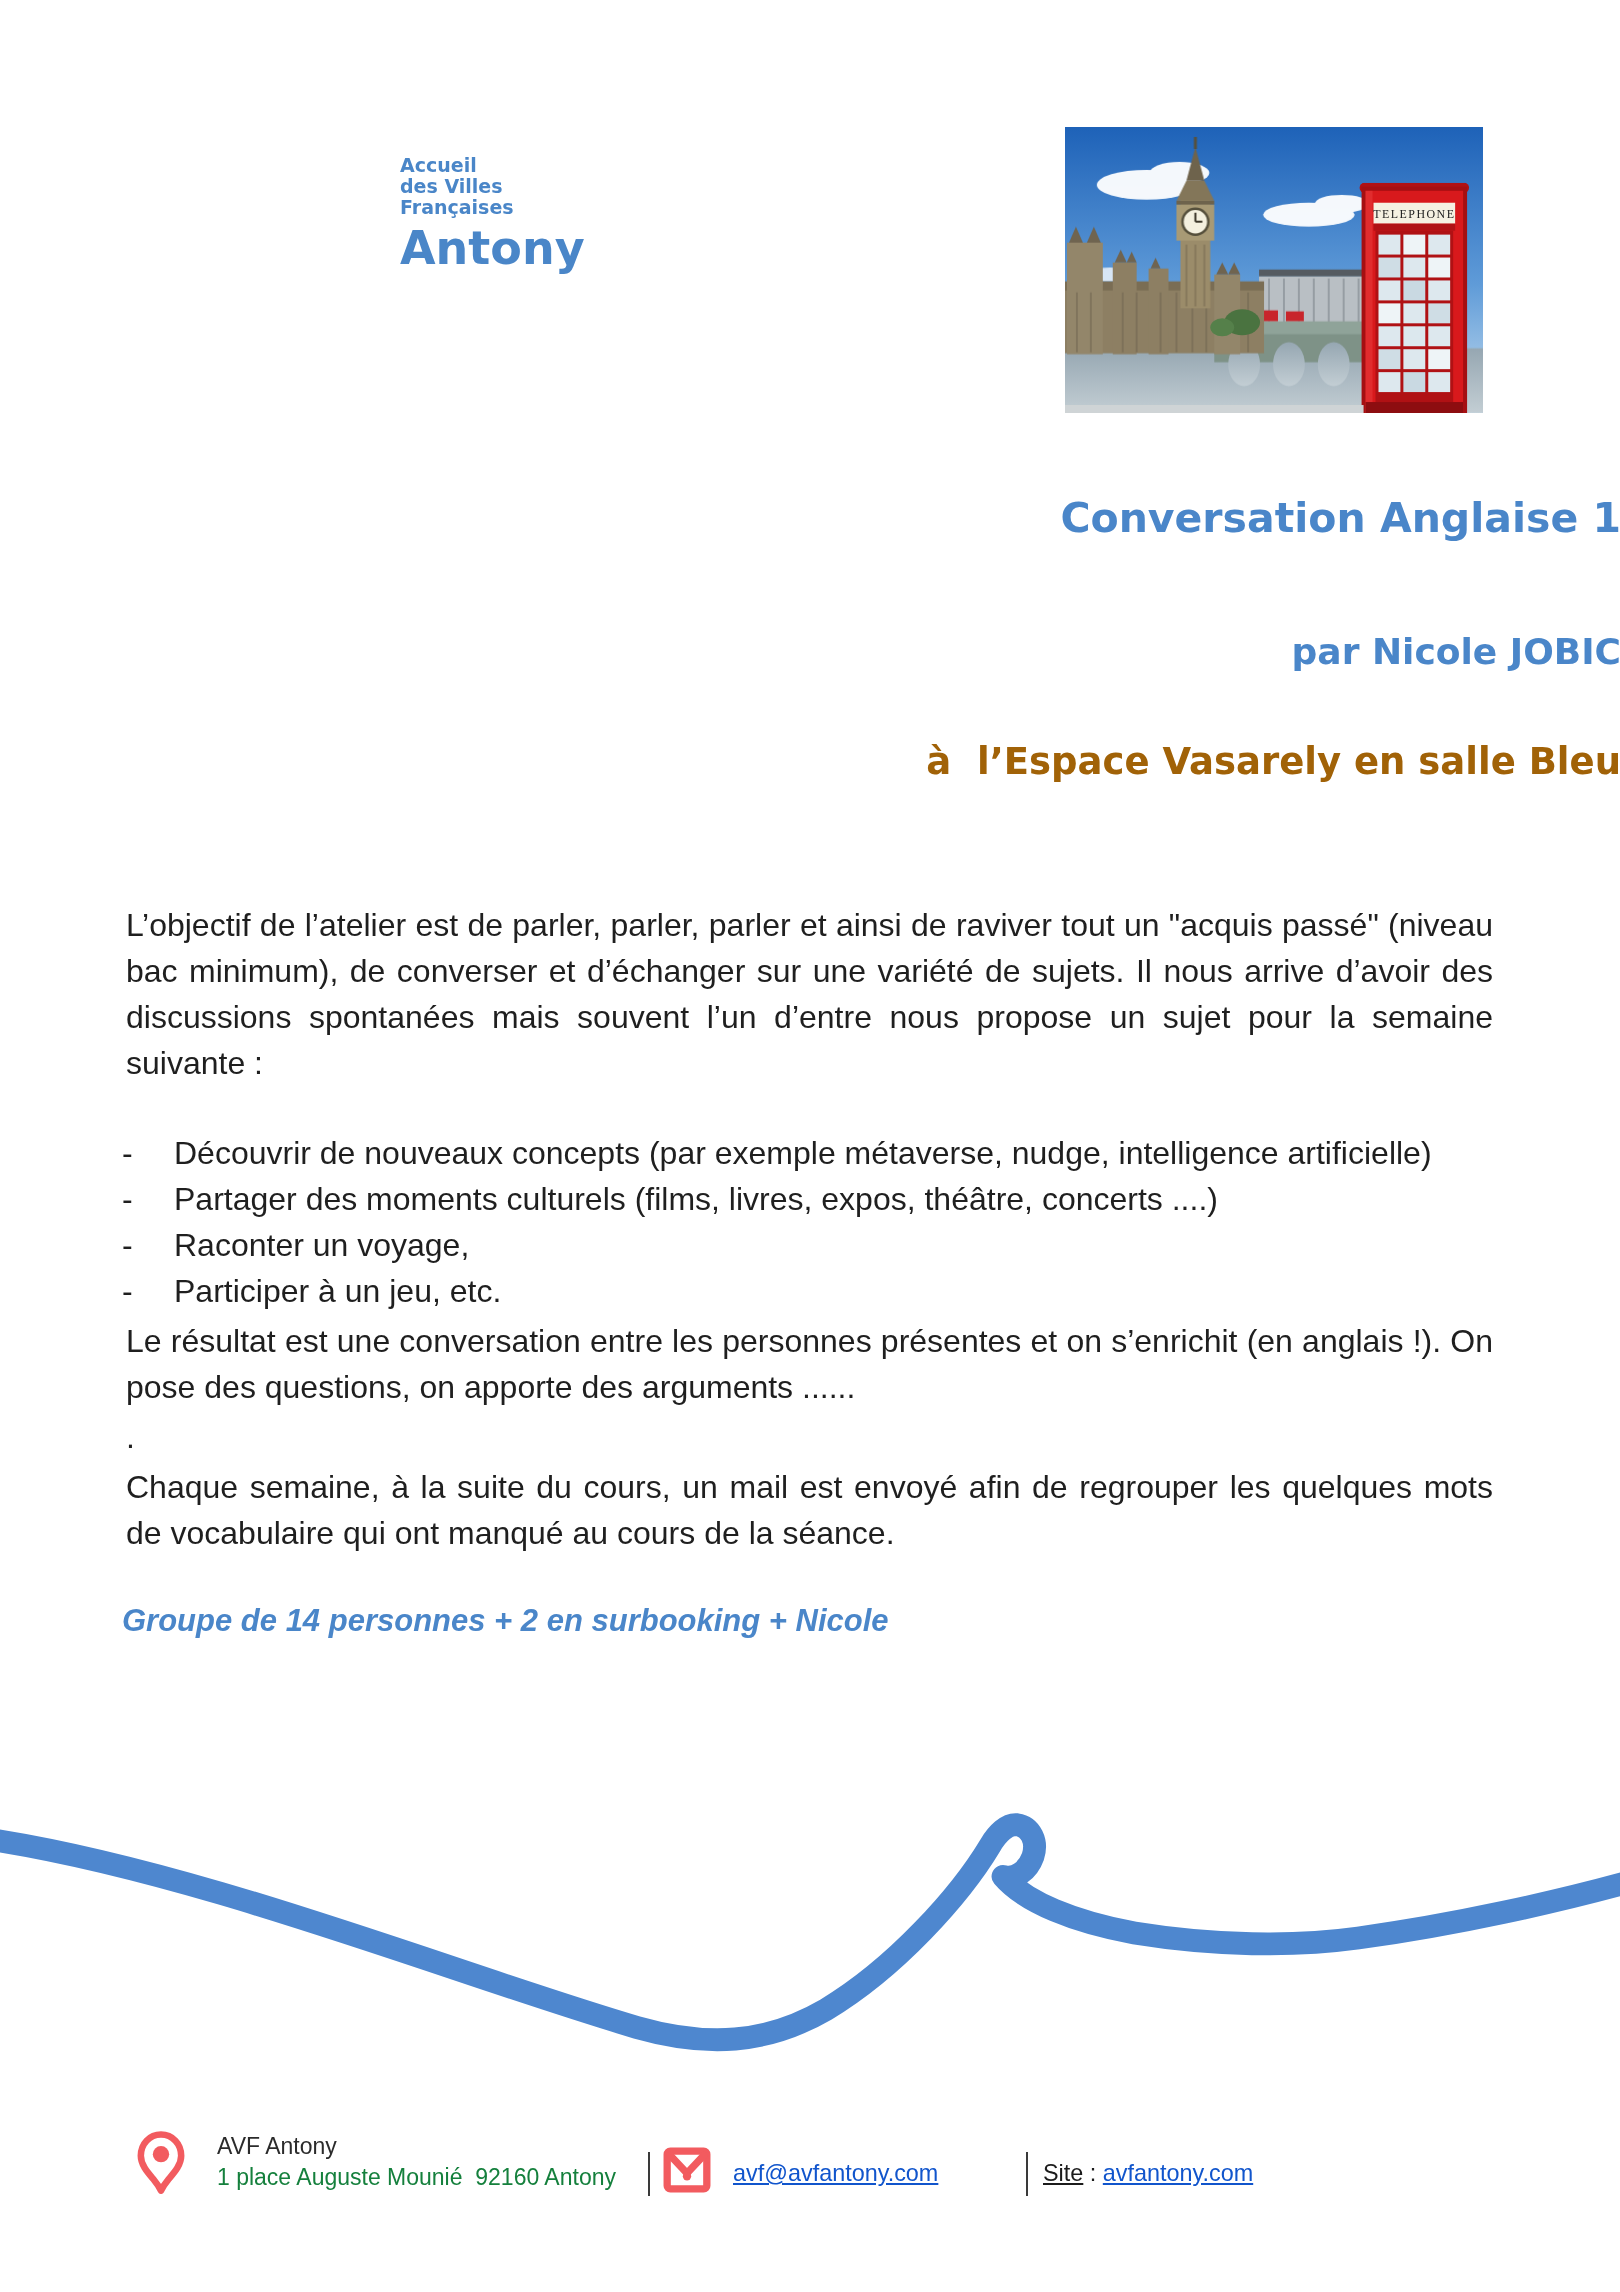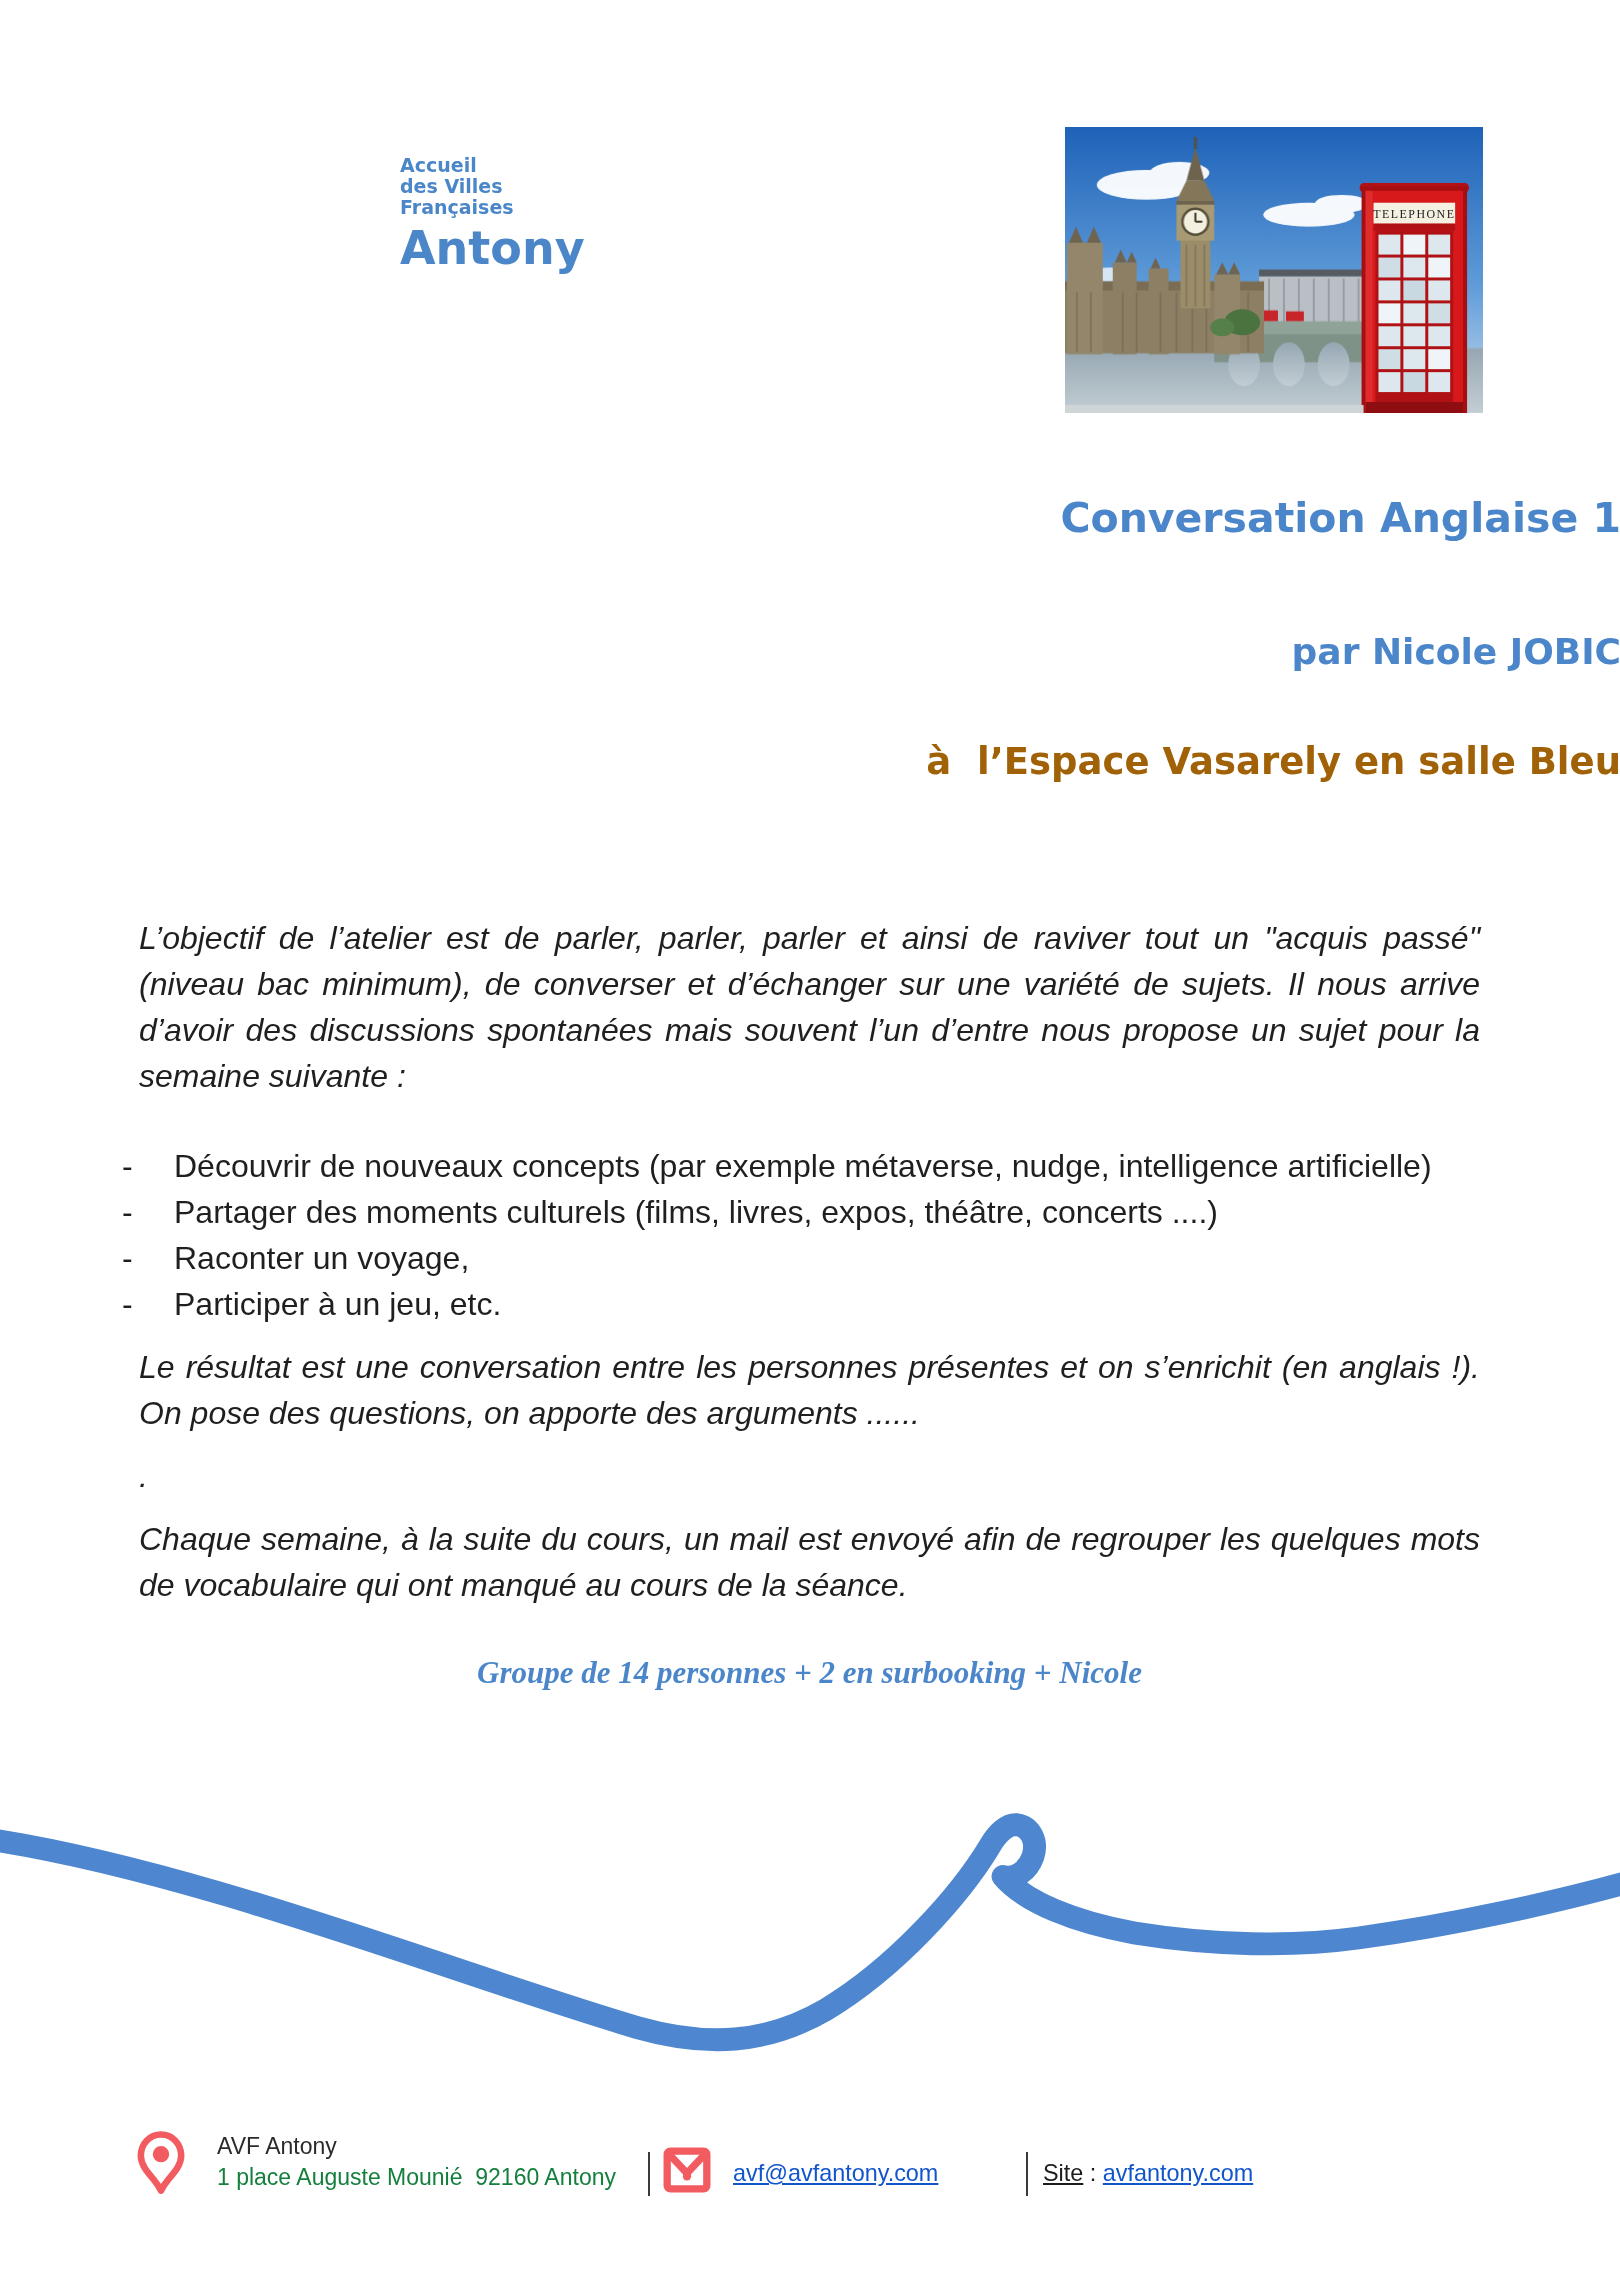--- a/index.html
+++ b/index.html
@@ -24,28 +24,28 @@
   .h-center{position:absolute;left:0;width:1621px;text-align:right;
        font-family:"DejaVu Sans",sans-serif;font-weight:bold;white-space:pre;}
   .h-title{top:494px;font-size:41px;color:#4a86c9;}
   .h-author{top:631px;font-size:36px;color:#4a86c9;}
   .h-location{top:732px;font-size:37px;color:#a16207;margin-top:8px;}
   .h-schedule{top:826px;font-size:36px;color:#151515;}
 
   
   .content{position:absolute;left:122px;top:898px;width:1375px;
        font-size:32px;line-height:46px;color:#1f1f1f;}
-  .content p{margin:17px;text-align:justify;font-style:italic;}
+  .content p{margin:4px;text-align:justify;}
   .bullets{margin-top:44px;}
   .bullet{display:flex;}
   .bullet .marker{flex:0 0 52px;}
   .bullet .btext{flex:1;text-align:justify;}
   .p-result{margin-top:60px;}
-  .group-note{margin-top:42px;text-align:center;font-style:italic;font-weight:bold;
-       color:#4a86c9;font-size:31px;font-family:Liberation Serif, serif;}
+  .group-note{margin-top:42px;text-align:left;font-style:italic;font-weight:bold;
+       color:#4a86c9;font-size:31px;font-family:Liberation Sans, sans-serif;}
 
   
   .wave{position:absolute;left:0;top:1781px;width:1621px;height:318px;}
 
   
   .pin{position:absolute;left:137px;top:2131px;}
   .f-org{position:absolute;left:217px;top:2133px;font-size:23px;color:#2b2b2b;}
   .f-addr{position:absolute;left:217px;top:2164px;font-size:23px;color:#15803d;white-space:pre;}
   .f-div{position:absolute;top:2152px;height:44px;border-left:2.5px solid #3a3a3a;width:0;}
   .f-div1{left:648px;} .f-div2{left:1026px;}

